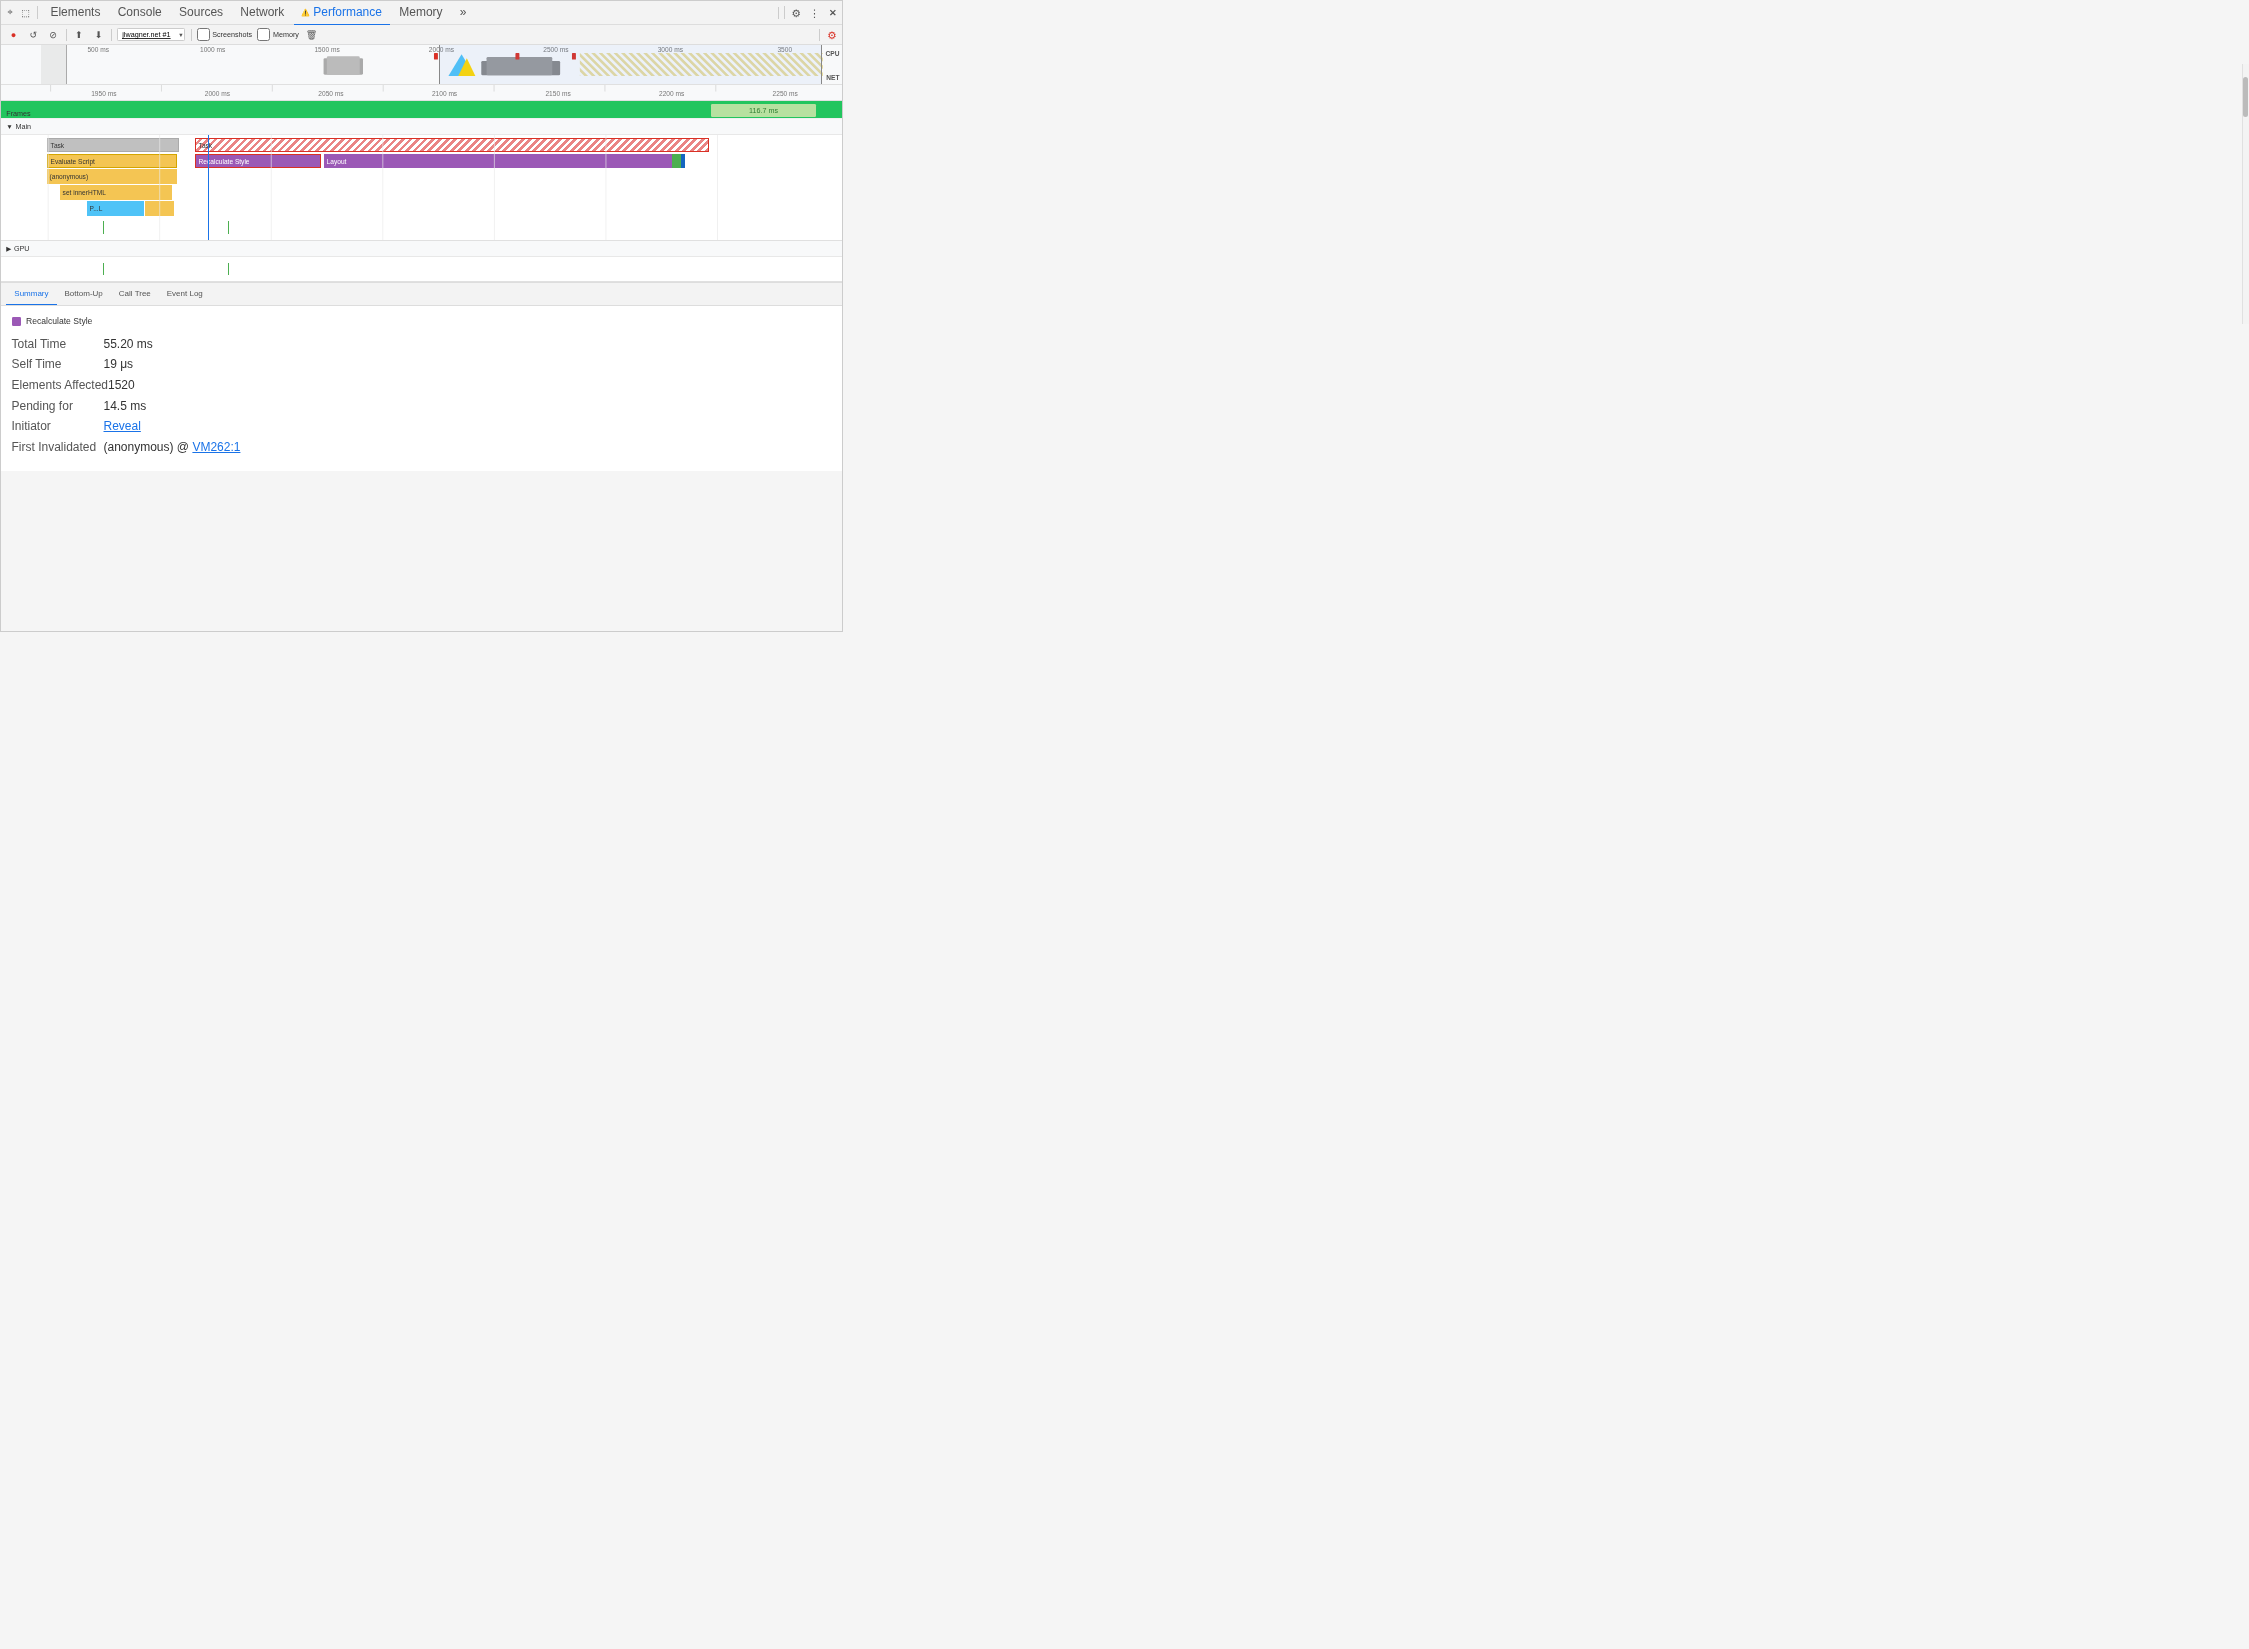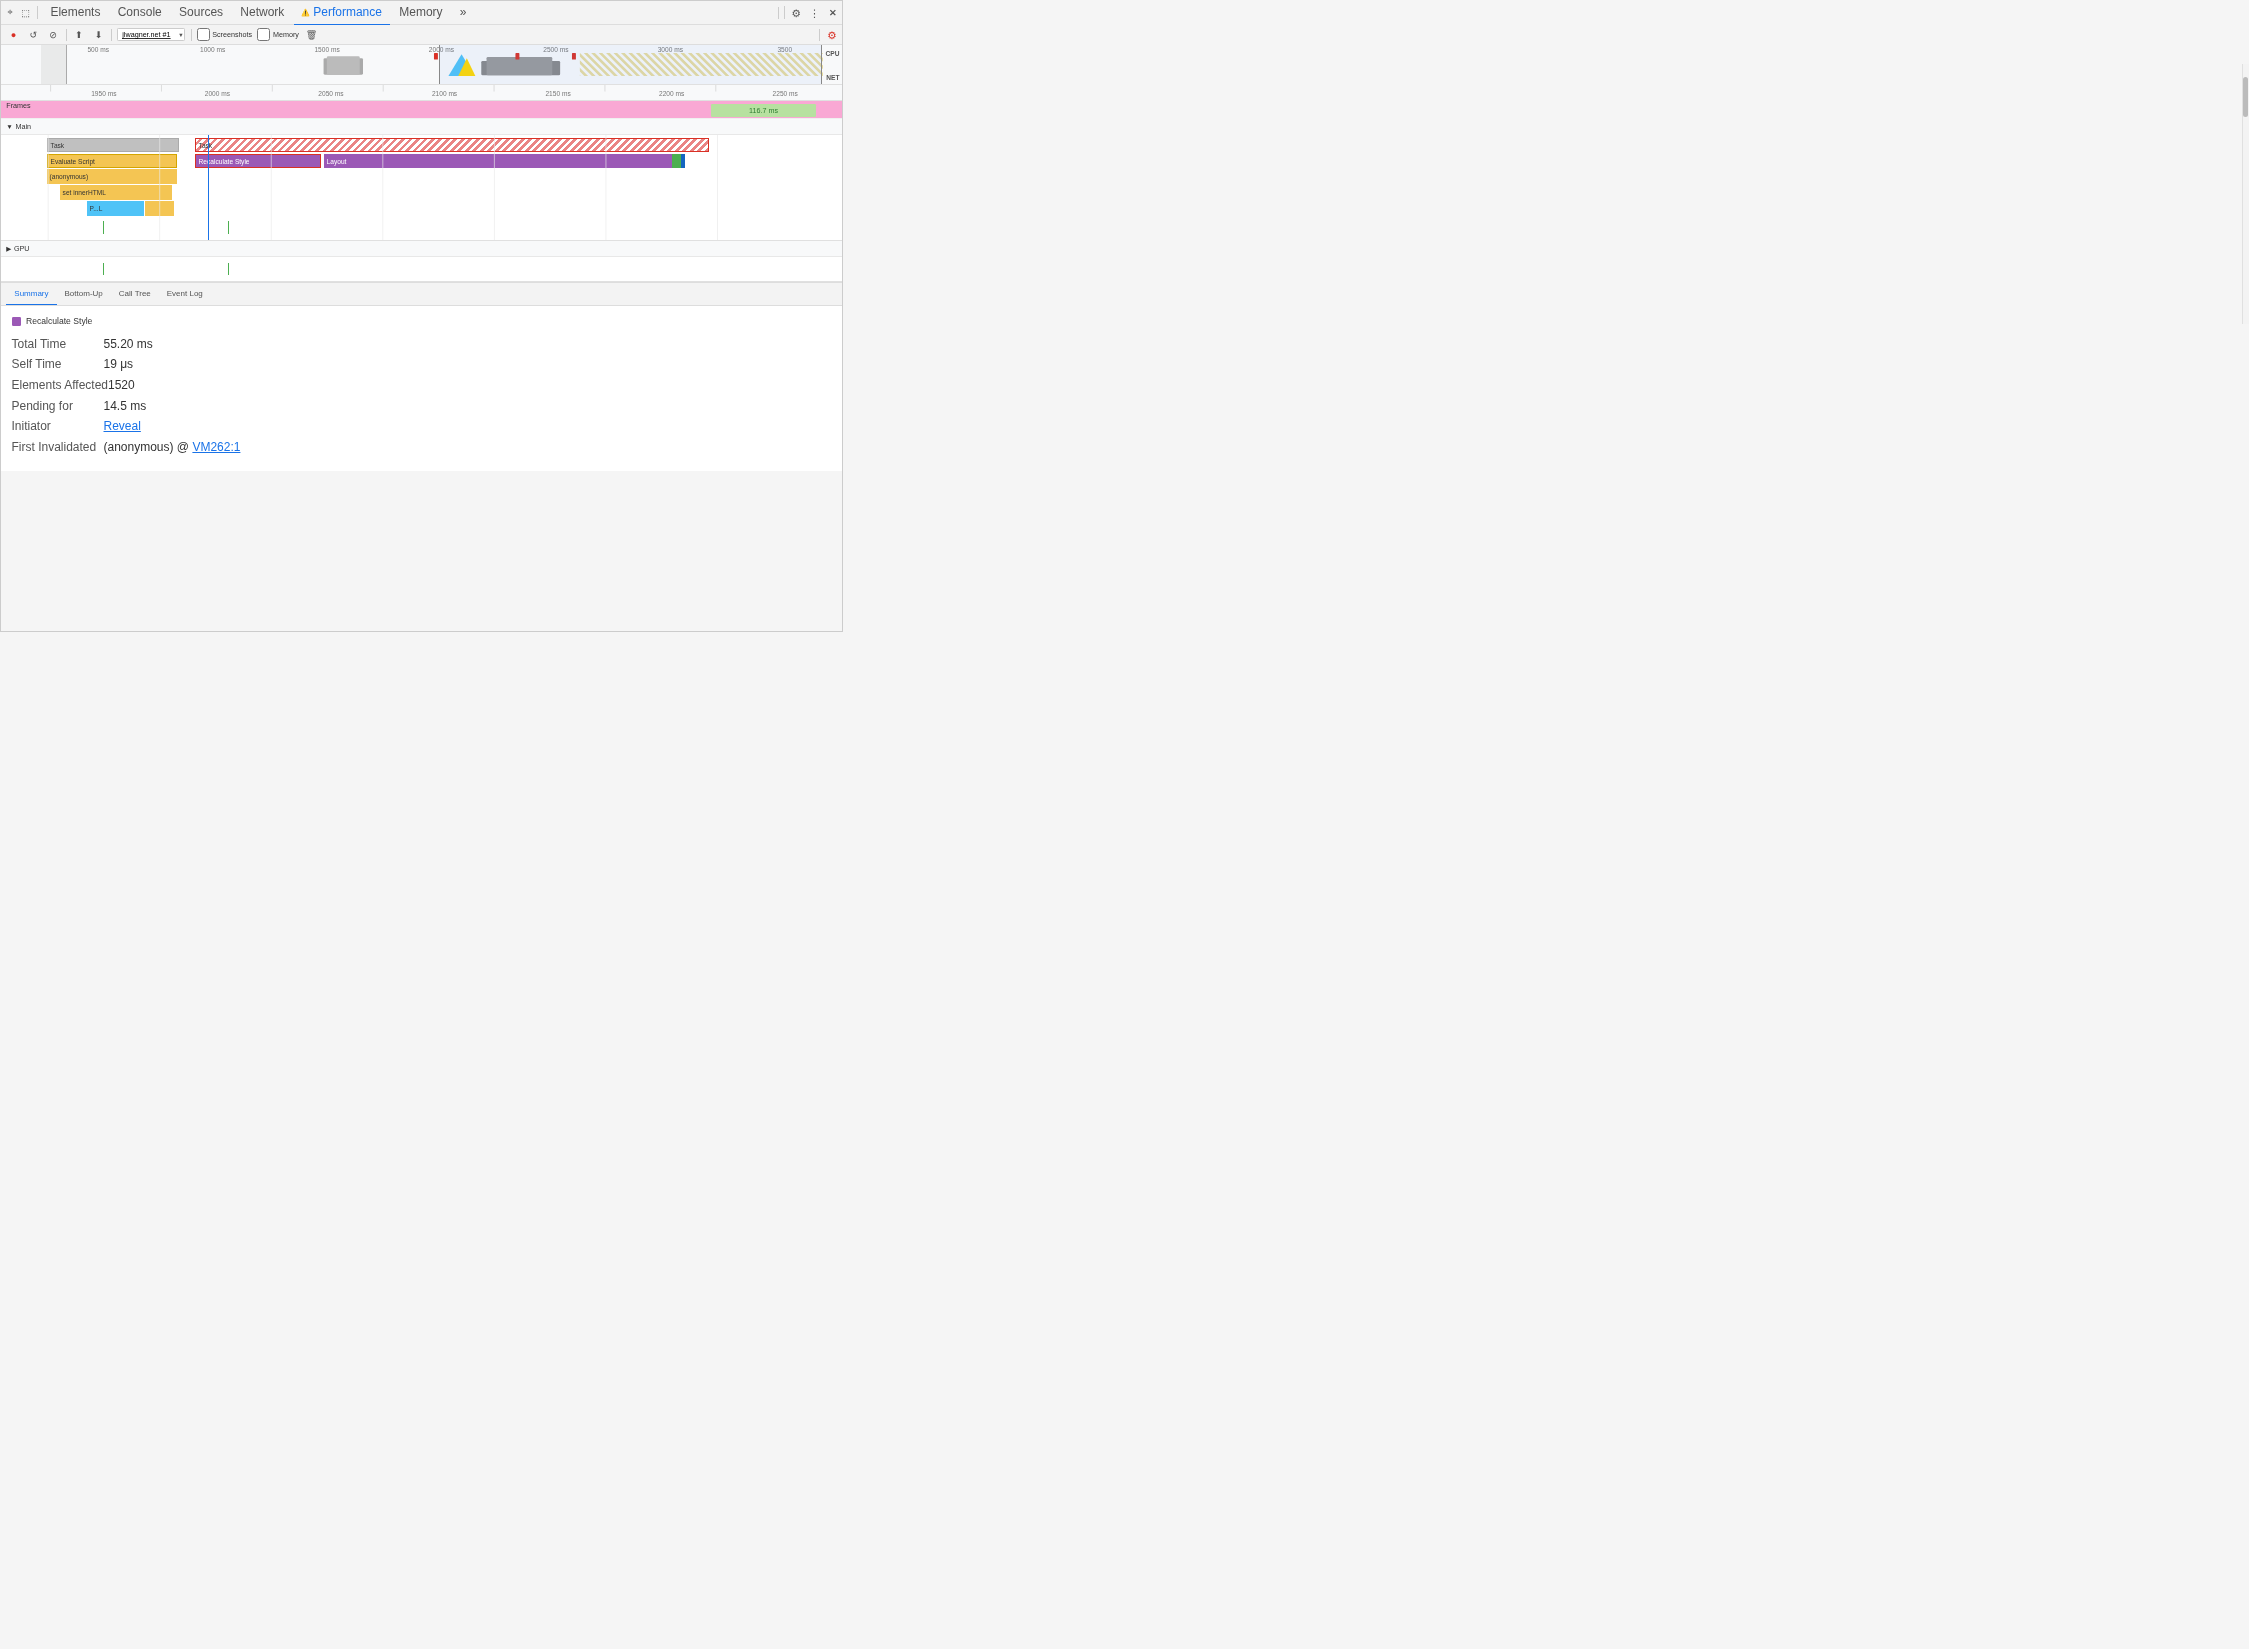--- a/index.html
+++ b/index.html
@@ -212,24 +212,24 @@
     .ruler-label {
       flex: 1;
       font-size: 6.6px;
       color: #777;
       text-align: center;
     }
 
     
     .frames-row {
       height: 18.4px;
-      background: #f9a8d4;
+      background: #22c55e;
       border-bottom: 0.7px solid #f0f0f0;
       display: flex;
-      align-items: flex-start;
+      align-items: flex-end;
       position: relative;
     }
     .frames-label {
       width: 46px;
       font-size: 7.2px;
       color: #333;
       padding-left: 5.3px;
       flex-shrink: 0;
     }
     .frames-content {

